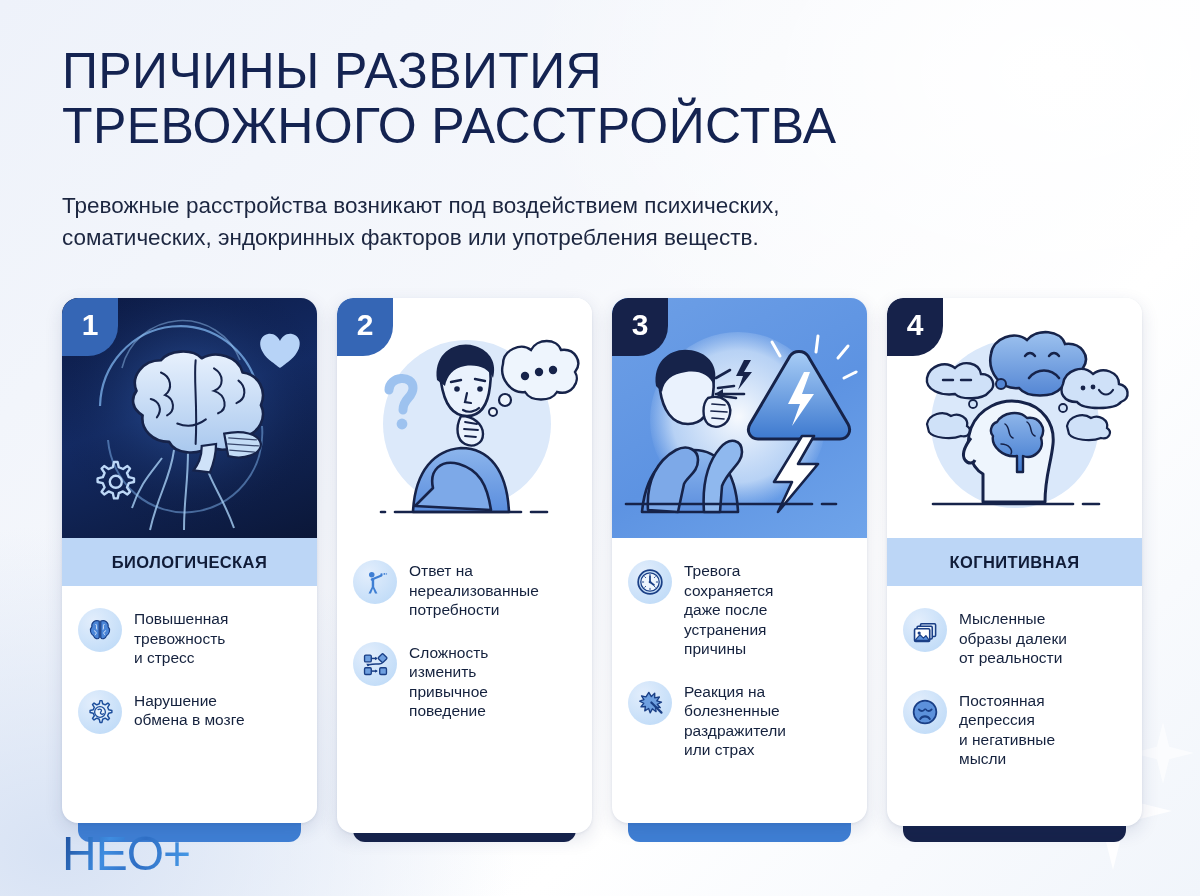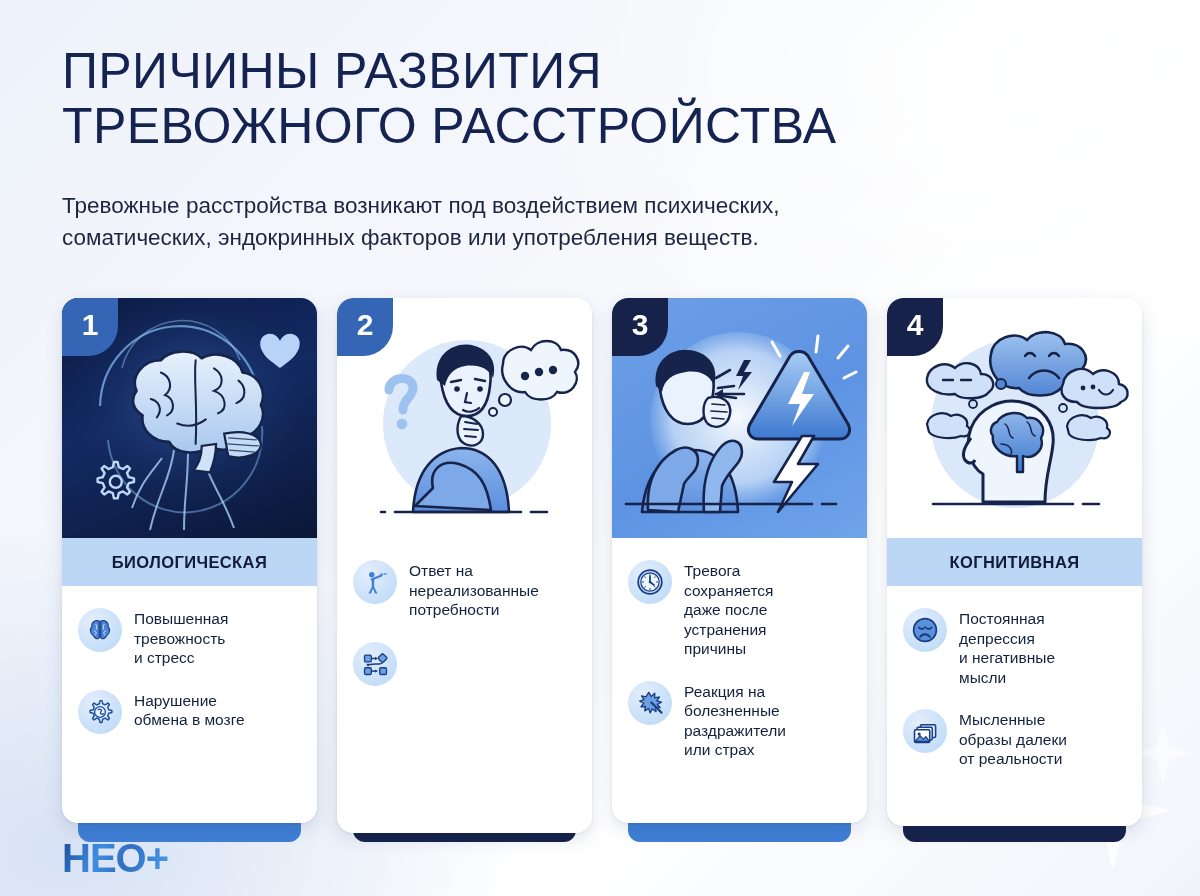--- a/index.html
+++ b/index.html
@@ -171,22 +171,22 @@
   .c1 .card { height: 525px; }
   .c2 .card { height: 535px; }
   .c3 .card { height: 525px; }
   .c4 .card { height: 528px; }
 
   
   .logo {
     position: absolute;
     left: 62px;
     bottom: 18px;
-    font-size: 40px;
-    font-weight: 700;
+    font-size: 48px;
+    font-weight: 400;
     letter-spacing: -1px;
     background: linear-gradient(110deg, #1d4e9c 0%, #3f8de0 35%, #2f6ec4 60%, #4aa0ec 100%);
     -webkit-background-clip: text;
     background-clip: text;
     color: transparent;
     line-height: 1;
   }
 </style>
 </head>
 <body>
@@ -385,20 +385,24 @@
                 <rect x="21" y="21" width="8" height="8" rx="1.4" fill="#6fa0e0" stroke="#1a3f86" stroke-width="1.6"></rect>
                 <rect x="20.4" y="5.6" width="8" height="8" rx="1.4" fill="#6fa0e0" stroke="#1a3f86" stroke-width="1.6" transform="rotate(45 24.4 9.6)"></rect>
                 <path d="M11.5 10 L18 10" stroke="#1a3f86" stroke-width="1.8"></path>
                 <path d="M18.4 10 l-3 -2 l0 4 Z" fill="#1a3f86"></path>
                 <path d="M24 15 C24 18 7 15 7 19" fill="none" stroke="#1a3f86" stroke-width="1.8"></path>
                 <path d="M7 19.6 l-2 -3.2 l4 0 Z" fill="#1a3f86"></path>
                 <path d="M11.5 25 L18 25" stroke="#1a3f86" stroke-width="1.8"></path>
                 <path d="M18.4 25 l-3 -2 l0 4 Z" fill="#1a3f86"></path>
               </svg>
             </div>
+            <div class="b-text">Сложность
+изменить
+привычное
+поведение</div>
           </div>
         </div>
       </div>
     </div>
 
     <div class="card-wrap c3">
       <div class="card-bar" style="background:#3f7fd4"></div>
       <div class="card">
         <div class="illus" style="background:linear-gradient(150deg,#6d9fe6 0%,#5d93e2 55%,#6fa4ea 100%)">
           <svg class="illus-svg" viewBox="0 0 255 240">
@@ -568,46 +572,46 @@
             </g>
           </svg>
           <div class="badge" style="background:#16224a">4</div>
         </div>
         <div class="label-band">
           <span>КОГНИТИВНАЯ</span>
         </div>
         <div class="bullets">
           <div class="bullet">
             <div class="b-icon">
-              <svg width="28" height="28" viewBox="0 0 32 32">
-                <circle cx="16" cy="16" r="13" fill="#5c91db" stroke="#1a3f86" stroke-width="2"></circle>
-                <path d="M9 13 C11 15.5 14 15.5 15.6 13" fill="none" stroke="#1a3f86" stroke-width="2.1" stroke-linecap="round"></path>
-                <path d="M17 13 C18.6 15.5 21.6 15.5 23.6 13" fill="none" stroke="#1a3f86" stroke-width="2.1" stroke-linecap="round"></path>
-                <path d="M10.5 24 C13 20 19 20 21.5 24" fill="none" stroke="#1a3f86" stroke-width="2.3" stroke-linecap="round"></path>
-              </svg>
-            </div>
-            <div class="b-text">Постоянная
-депрессия
-и негативные
-мысли</div>
-          </div>
-          <div class="bullet">
-            <div class="b-icon">
               <svg width="27" height="27" viewBox="0 0 32 32">
                 <rect x="10" y="8" width="18" height="15" rx="1.4" fill="#dcebfb" stroke="#1a3f86" stroke-width="1.8"></rect>
                 <rect x="6" y="11" width="18" height="15" rx="1.4" fill="#eef5fd" stroke="#1a3f86" stroke-width="1.8"></rect>
                 <rect x="3" y="14" width="18" height="15" rx="1.4" fill="#ffffff" stroke="#1a3f86" stroke-width="1.9"></rect>
                 <circle cx="8.5" cy="19" r="1.9" fill="#1a3f86"></circle>
                 <path d="M3.6 27.6 L9.5 21 L13.5 25 L16.5 22 L20.4 27.6 Z" fill="#5c91db" stroke="#1a3f86" stroke-width="1.4" stroke-linejoin="round"></path>
               </svg>
             </div>
             <div class="b-text">Мысленные
 образы далеки
 от реальности</div>
           </div>
+          <div class="bullet">
+            <div class="b-icon">
+              <svg width="28" height="28" viewBox="0 0 32 32">
+                <circle cx="16" cy="16" r="13" fill="#5c91db" stroke="#1a3f86" stroke-width="2"></circle>
+                <path d="M9 13 C11 15.5 14 15.5 15.6 13" fill="none" stroke="#1a3f86" stroke-width="2.1" stroke-linecap="round"></path>
+                <path d="M17 13 C18.6 15.5 21.6 15.5 23.6 13" fill="none" stroke="#1a3f86" stroke-width="2.1" stroke-linecap="round"></path>
+                <path d="M10.5 24 C13 20 19 20 21.5 24" fill="none" stroke="#1a3f86" stroke-width="2.3" stroke-linecap="round"></path>
+              </svg>
+            </div>
+            <div class="b-text">Постоянная
+депрессия
+и негативные
+мысли</div>
+          </div>
         </div>
       </div>
     </div>
 
   </div>
 
   <div class="logo">НЕО+</div>
 
 </div>
 

